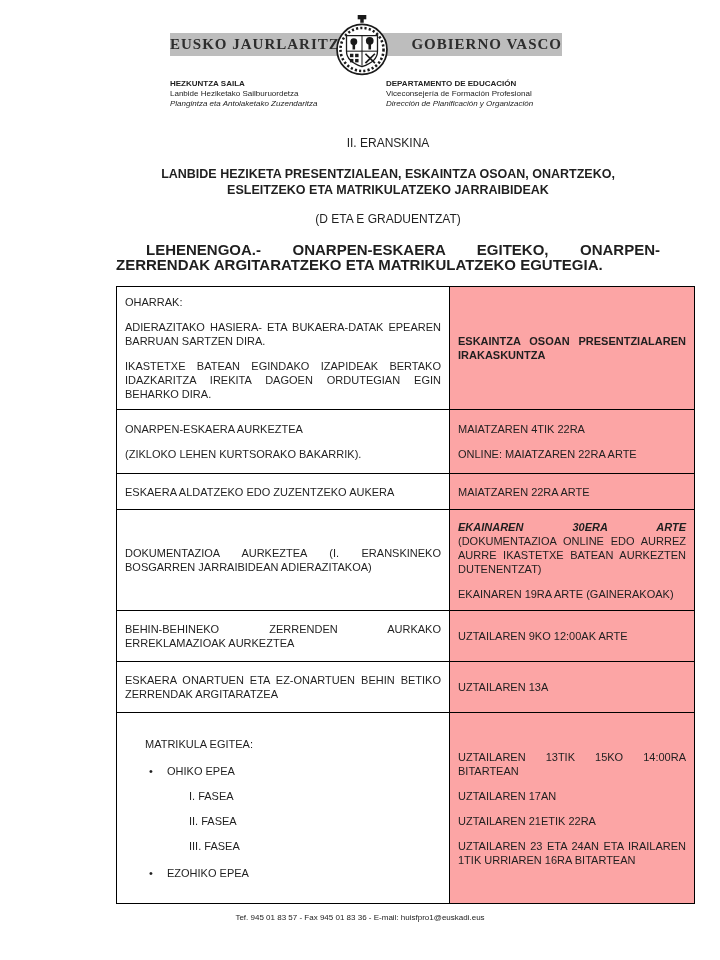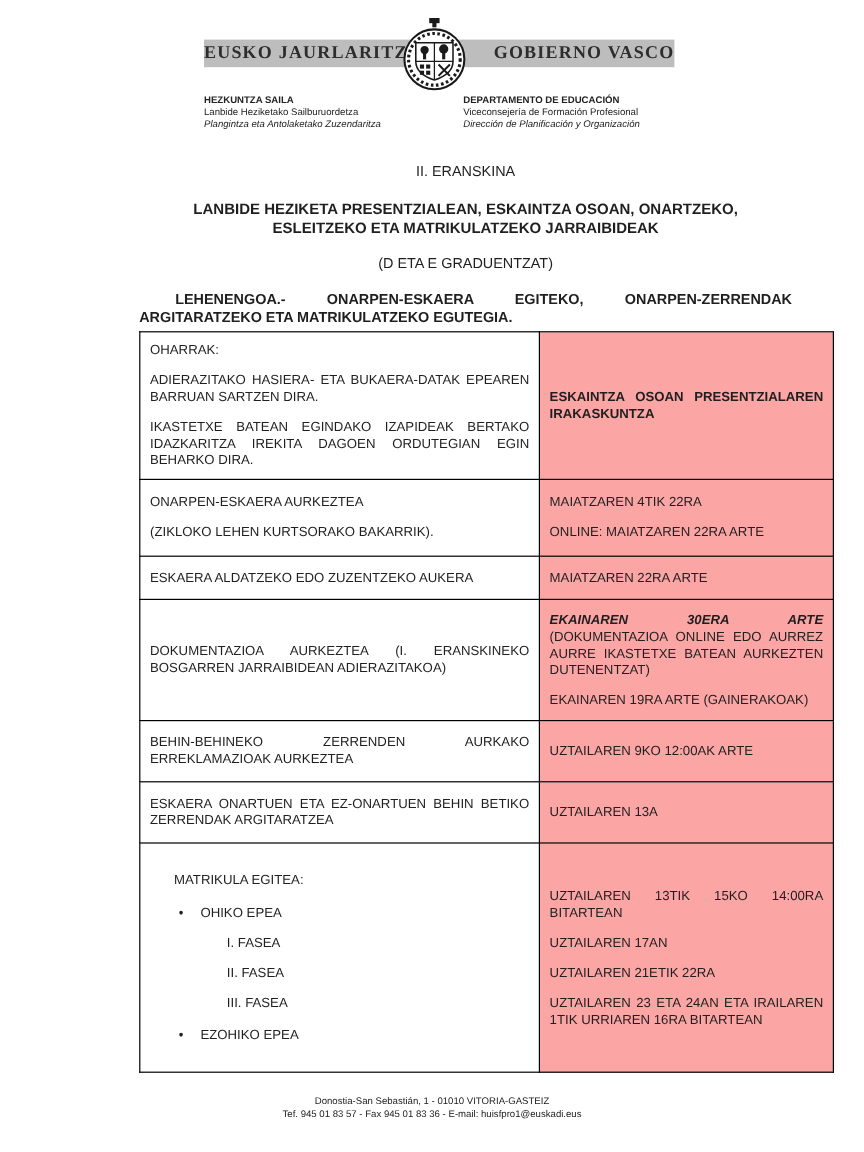--- a/index.html
+++ b/index.html
@@ -35,27 +35,27 @@
   .dept .d3{font-style:italic;}
   
   .content{position:absolute;left:88px;top:130px;width:544px;padding-left:28px;}
   .annex{text-align:center;font-size:12px;margin:6px 0 0 0;}
   .main-title{
     text-align:center;font-weight:bold;font-size:12.5px;line-height:16px;
     margin:16px auto 0 auto;width:520px;
   }
   .sub-title{text-align:center;font-size:12px;margin:14px 0 0 0;}
   .intro{
-    font-weight:bold;font-size:12px;line-height:15px;
+    font-weight:bold;font-size:15px;line-height:15px;
     text-align:justify;text-indent:30px;margin:16px 0 0 0;
   }
   
   table.cal{
     border-collapse:collapse;table-layout:fixed;
-    width:544px;margin-top:4px;
+    width:544px;margin-top:14px;
   }
   table.cal td{
     border:1px solid #000;
     vertical-align:middle;
     font-size:11px;line-height:14px;
     padding:4px 8px;
   }
   td.lcol{width:316px;background:#fff;}
   td.rcol{width:228px;background:#fca5a5;}
   td p{margin:0;}
@@ -205,17 +205,16 @@
             <p class="just">UZTAILAREN 17AN</p>
             <p class="just">UZTAILAREN 21ETIK 22RA</p>
             <p class="just">UZTAILAREN 23 ETA 24AN ETA IRAILAREN 1TIK URRIAREN 16RA BITARTEAN</p>
           </td>
         </tr>
       </tbody>
     </table>
   </div>
 
   <div class="footer">
-    <div>Donostia-San Sebastián, 1 - 01010 VITORIA-GASTEIZ</div>
     <div>Tef. 945 01 83 57 - Fax 945 01 83 36 - E-mail: huisfpro1@euskadi.eus</div>
   </div>
 
 </div>
 
 </body></html>

